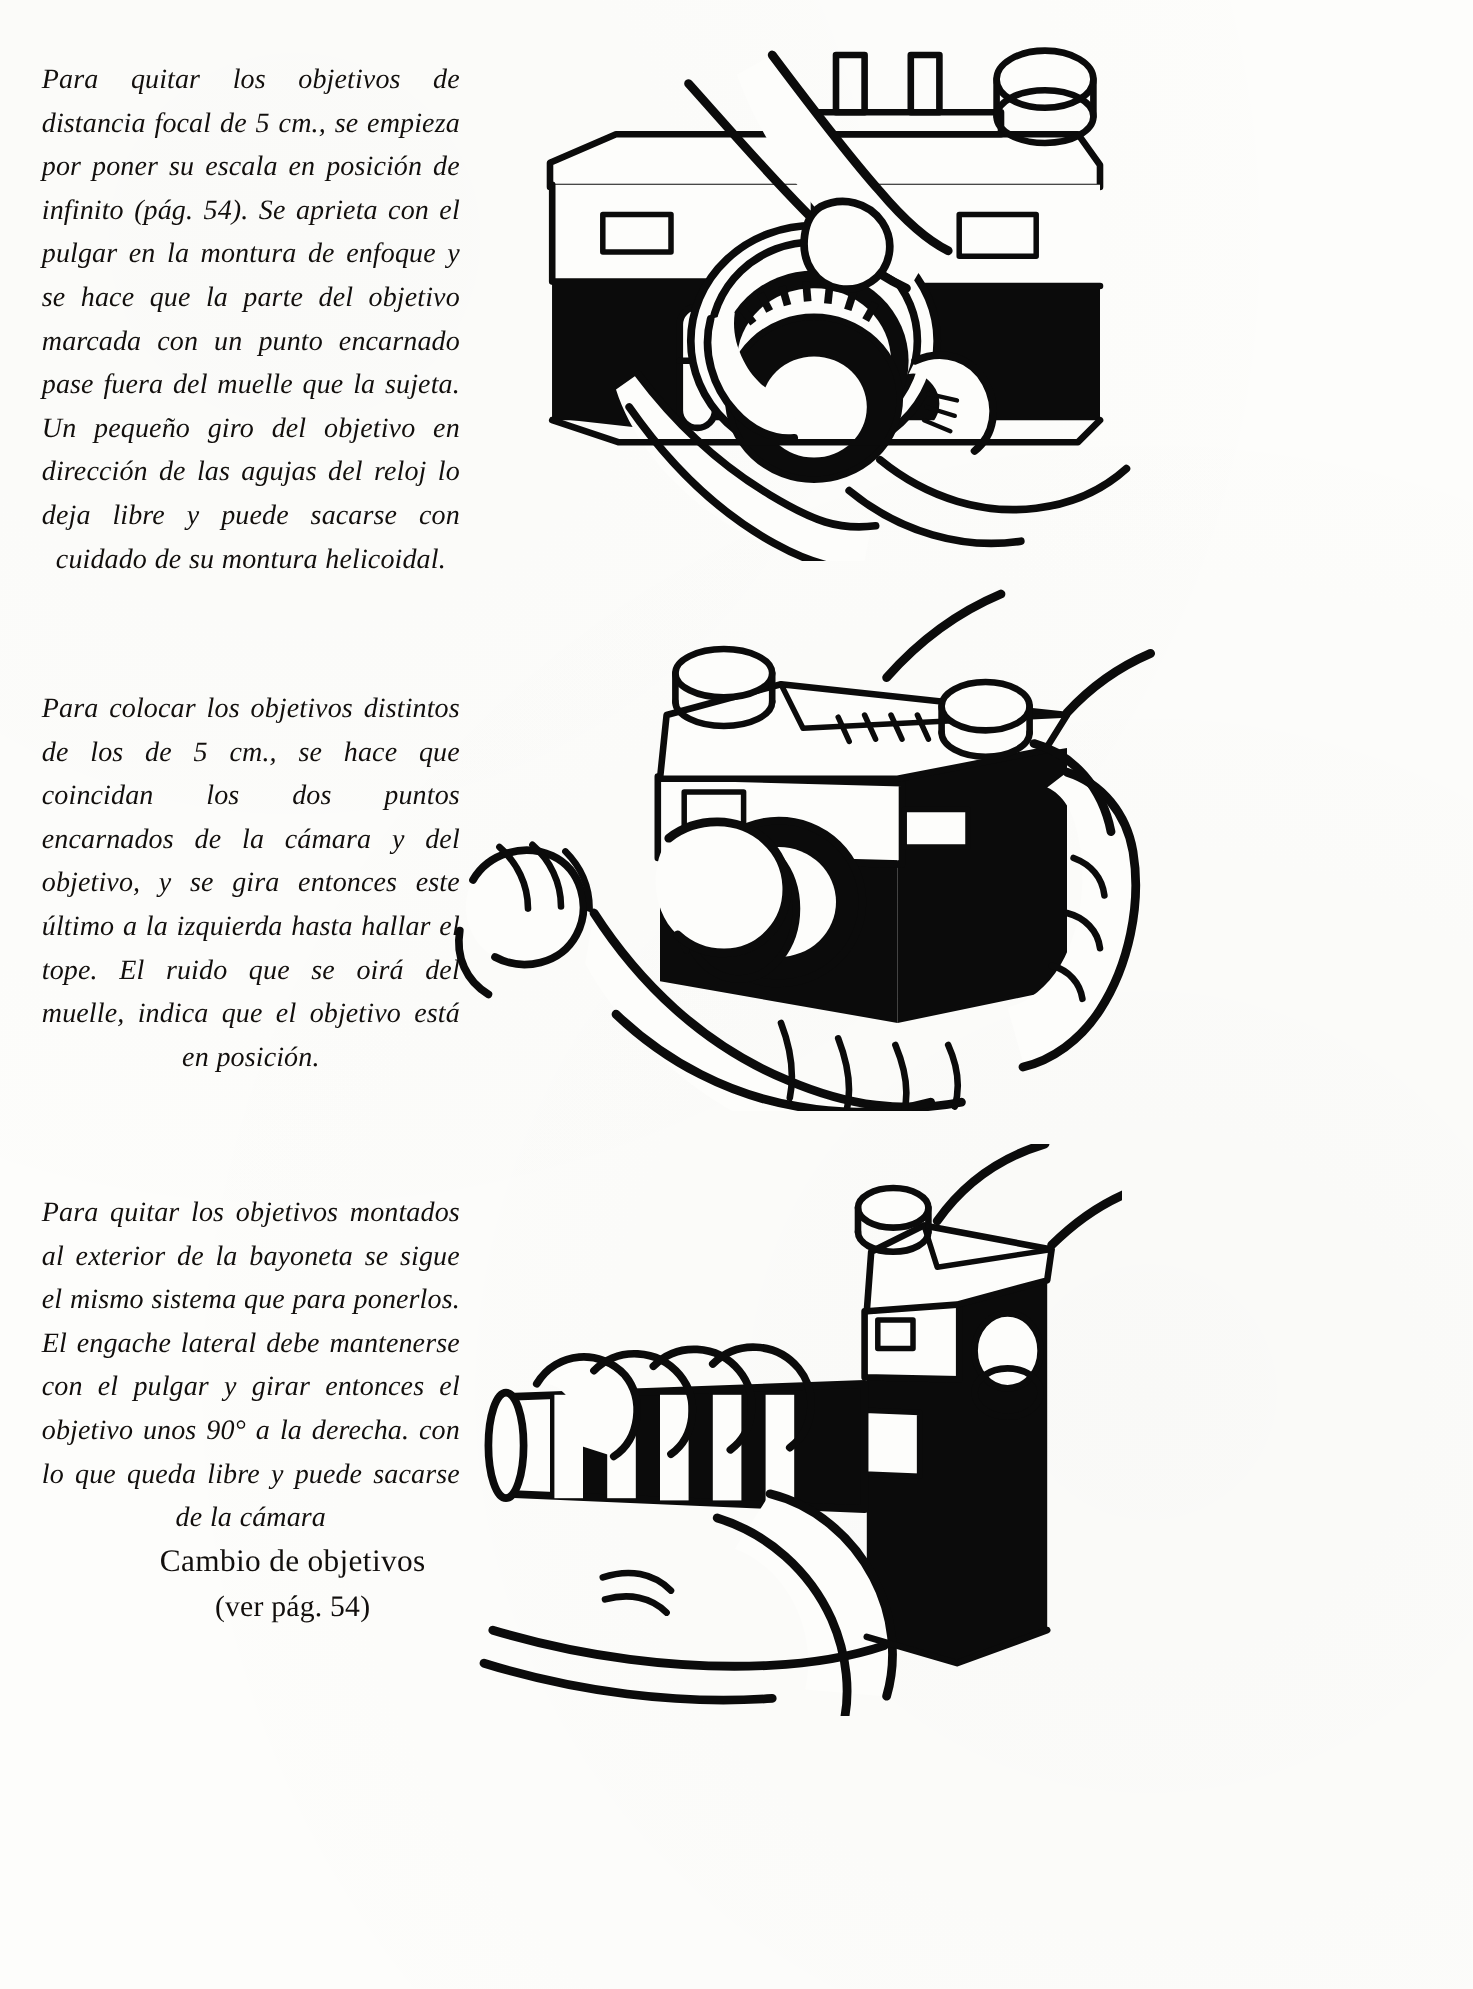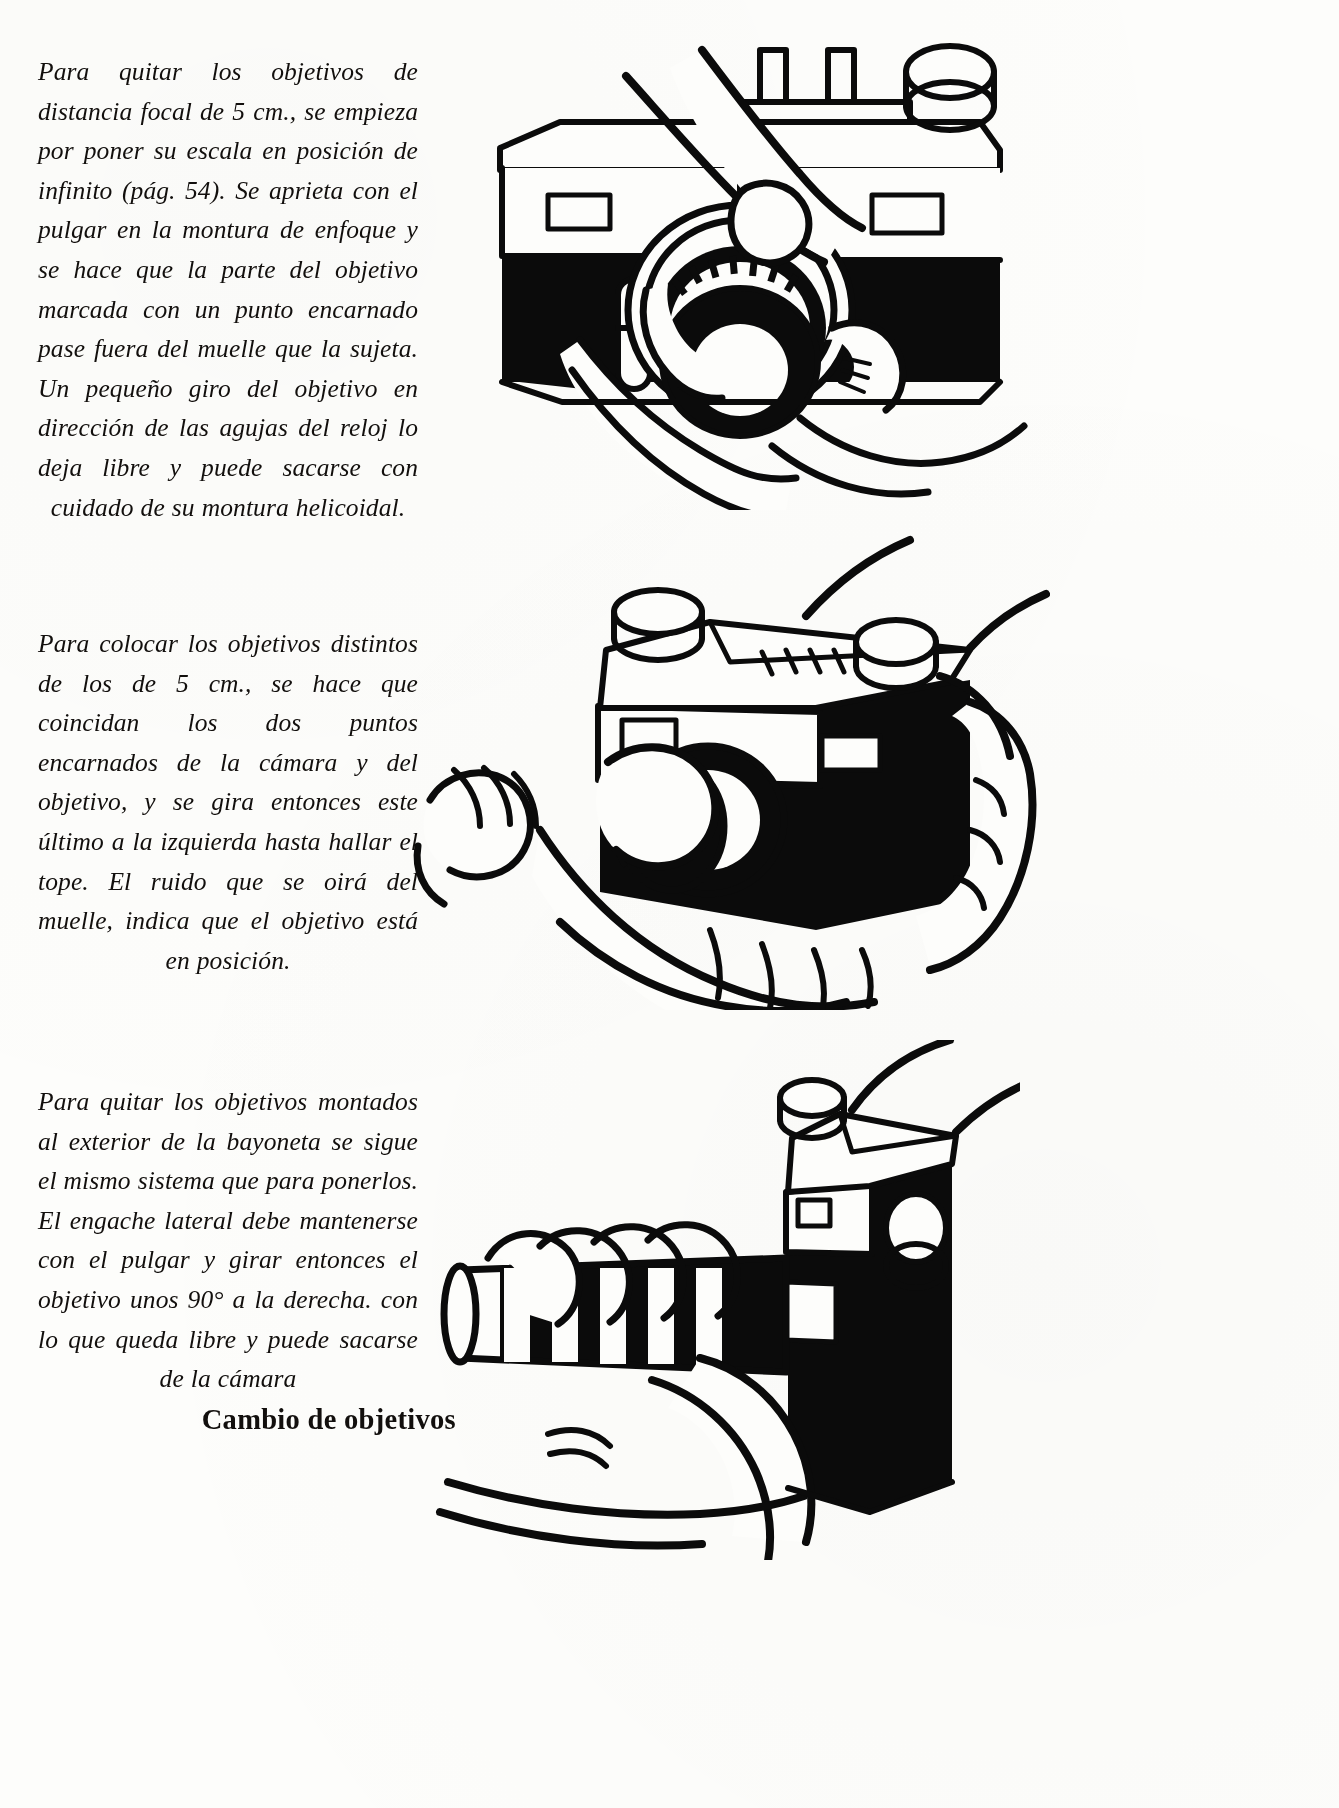--- a/index.html
+++ b/index.html
@@ -61,24 +61,23 @@
 
   .caption {
     position: absolute;
     left: 38px;
     width: 380px;
     text-align: center;
   }
   #caption-block { top: 1400px; }
   .caption-title {
     font-size: 28.5px;
-    font-weight: bold;
+    font-weight: normal;
     line-height: 40px;
     letter-spacing: 0.3px;
-    text-align: right;
   }
   .caption-sub {
     font-size: 27px;
     line-height: 40px;
     letter-spacing: 0.2px;
   }
 
   .figure {
     position: absolute;
   }
@@ -106,20 +105,21 @@
     <div class="para" id="para-2">
       <p>Para colocar los objetivos distintos de los de 5 cm., se hace que coincidan los dos puntos encarnados de la cámara y del objetivo, y se gira entonces este último a la izquierda hasta hallar el tope. El ruido que se oirá del muelle, indica que el objetivo está en posición.</p>
     </div>
 
     <div class="para" id="para-3">
       <p>Para quitar los objetivos montados al exterior de la bayoneta se sigue el mismo sistema que para ponerlos. El engache lateral debe mantenerse con el pulgar y girar entonces el objetivo unos 90° a la derecha. con lo que queda libre y puede sacarse de la cámara</p>
     </div>
 
     <div class="caption" id="caption-block">
       <div class="caption-title">Cambio de objetivos</div>
+      <div class="caption-sub">(ver pág. 54)</div>
     </div>
 
   </div>
 
   <div class="col-figs">
 
     <div class="figure" id="figure-1">
       <svg viewBox="0 0 600 500" xmlns="http://www.w3.org/2000/svg" aria-hidden="true">
 
         <path class="ink" d="M62 140 L62 370 L170 382 L175 150 Z"></path>

